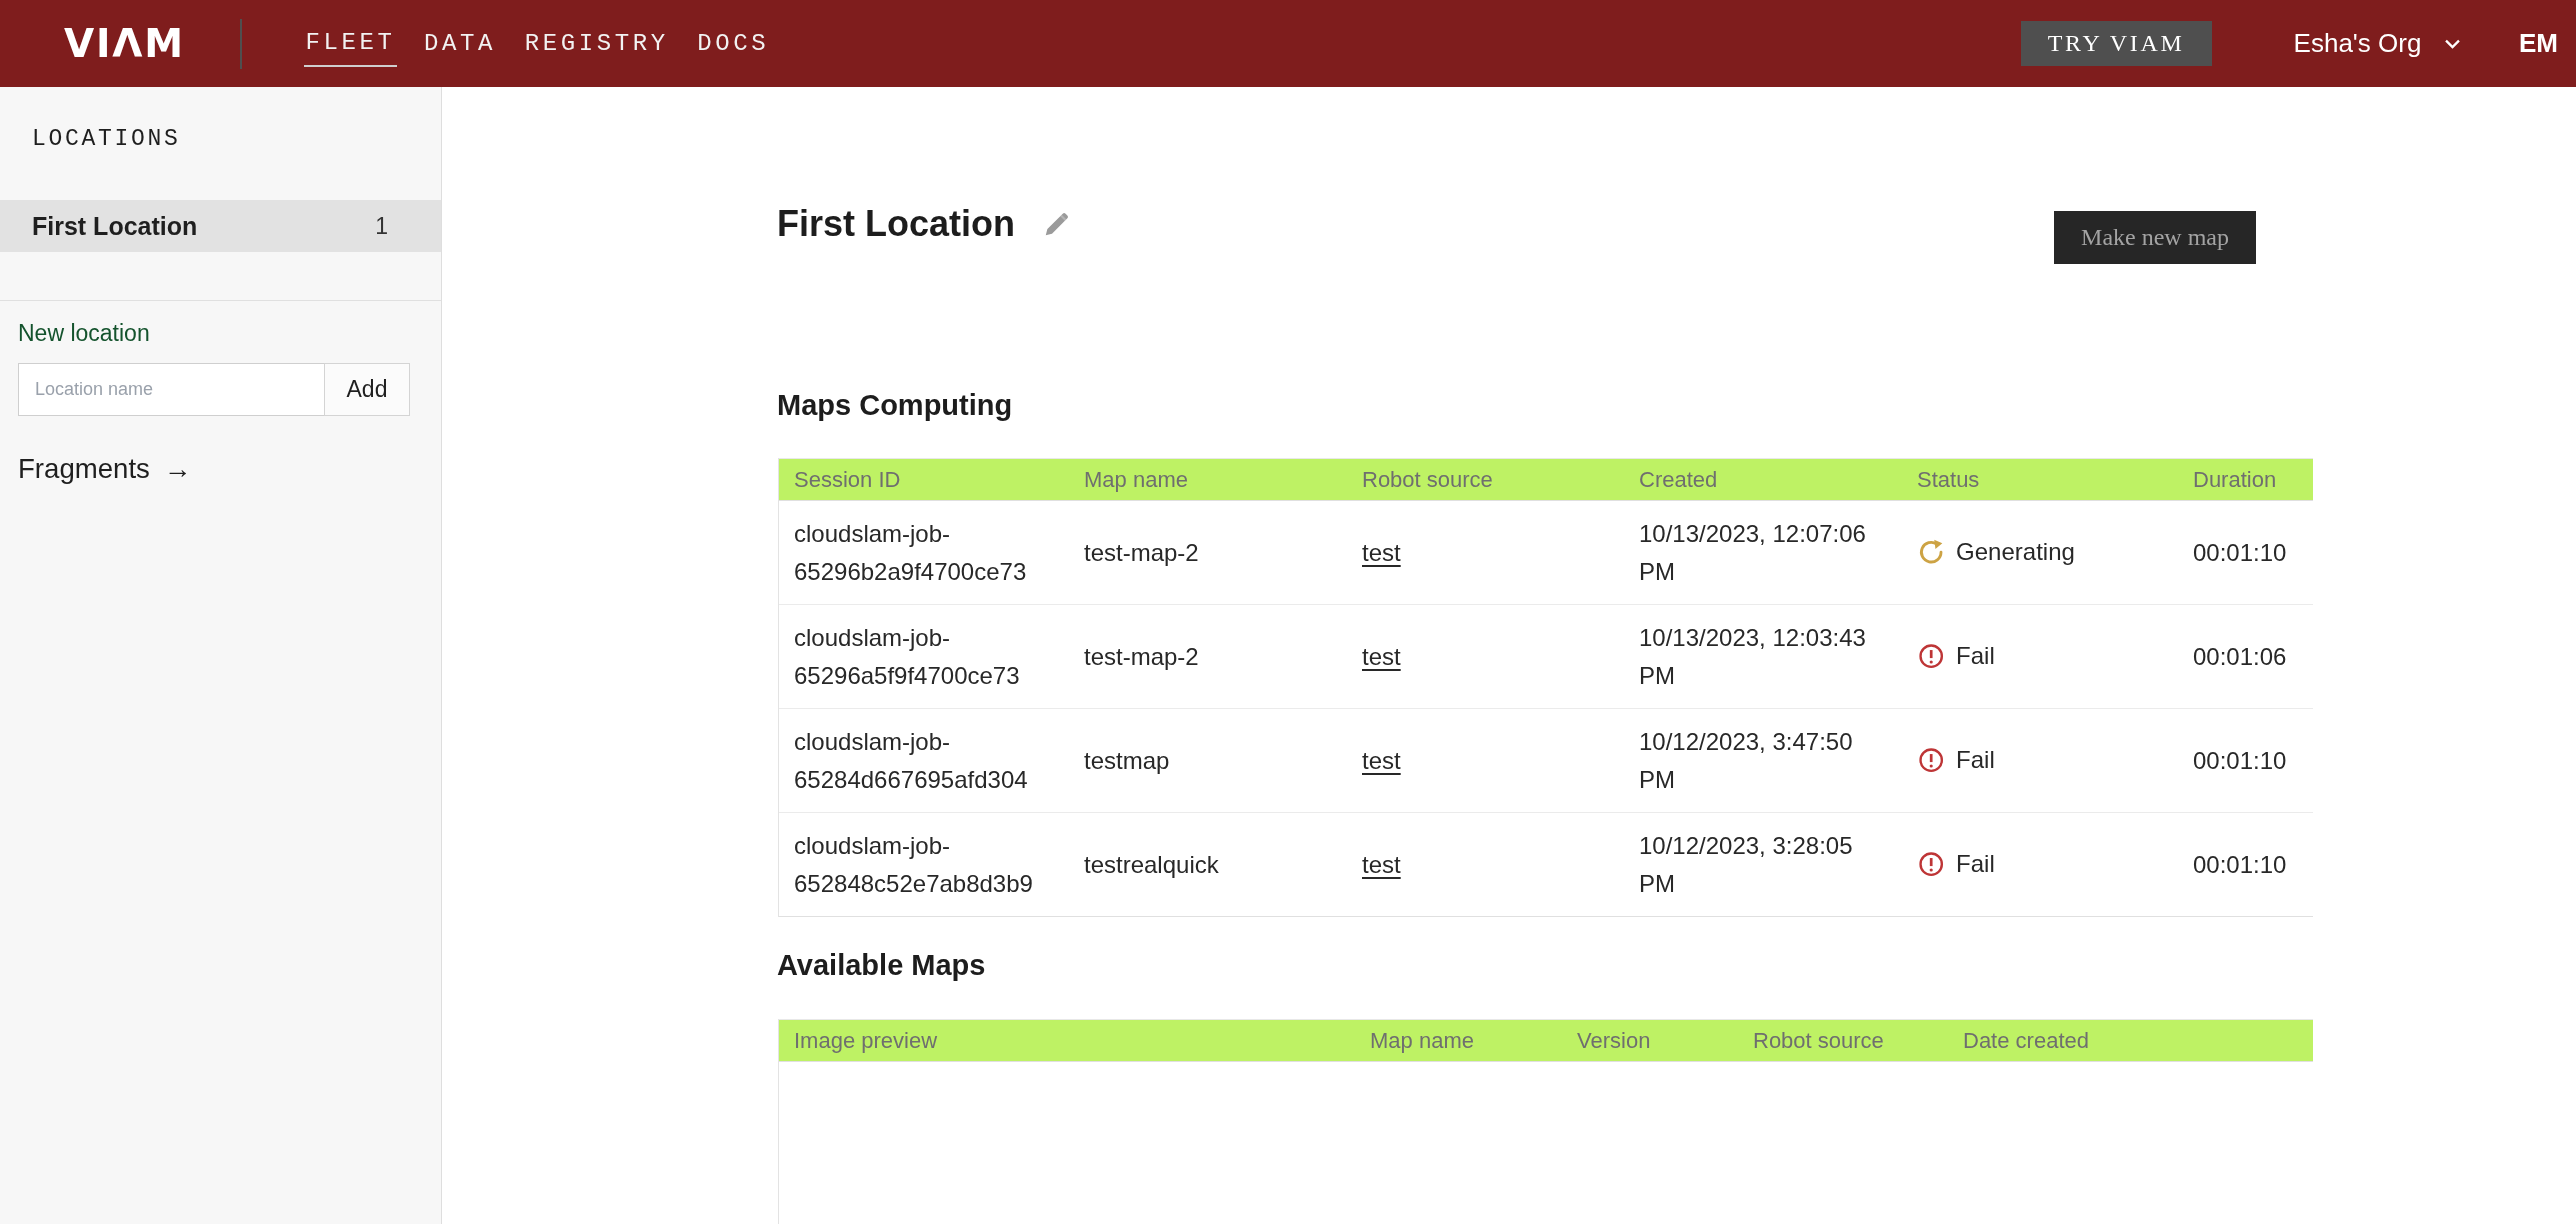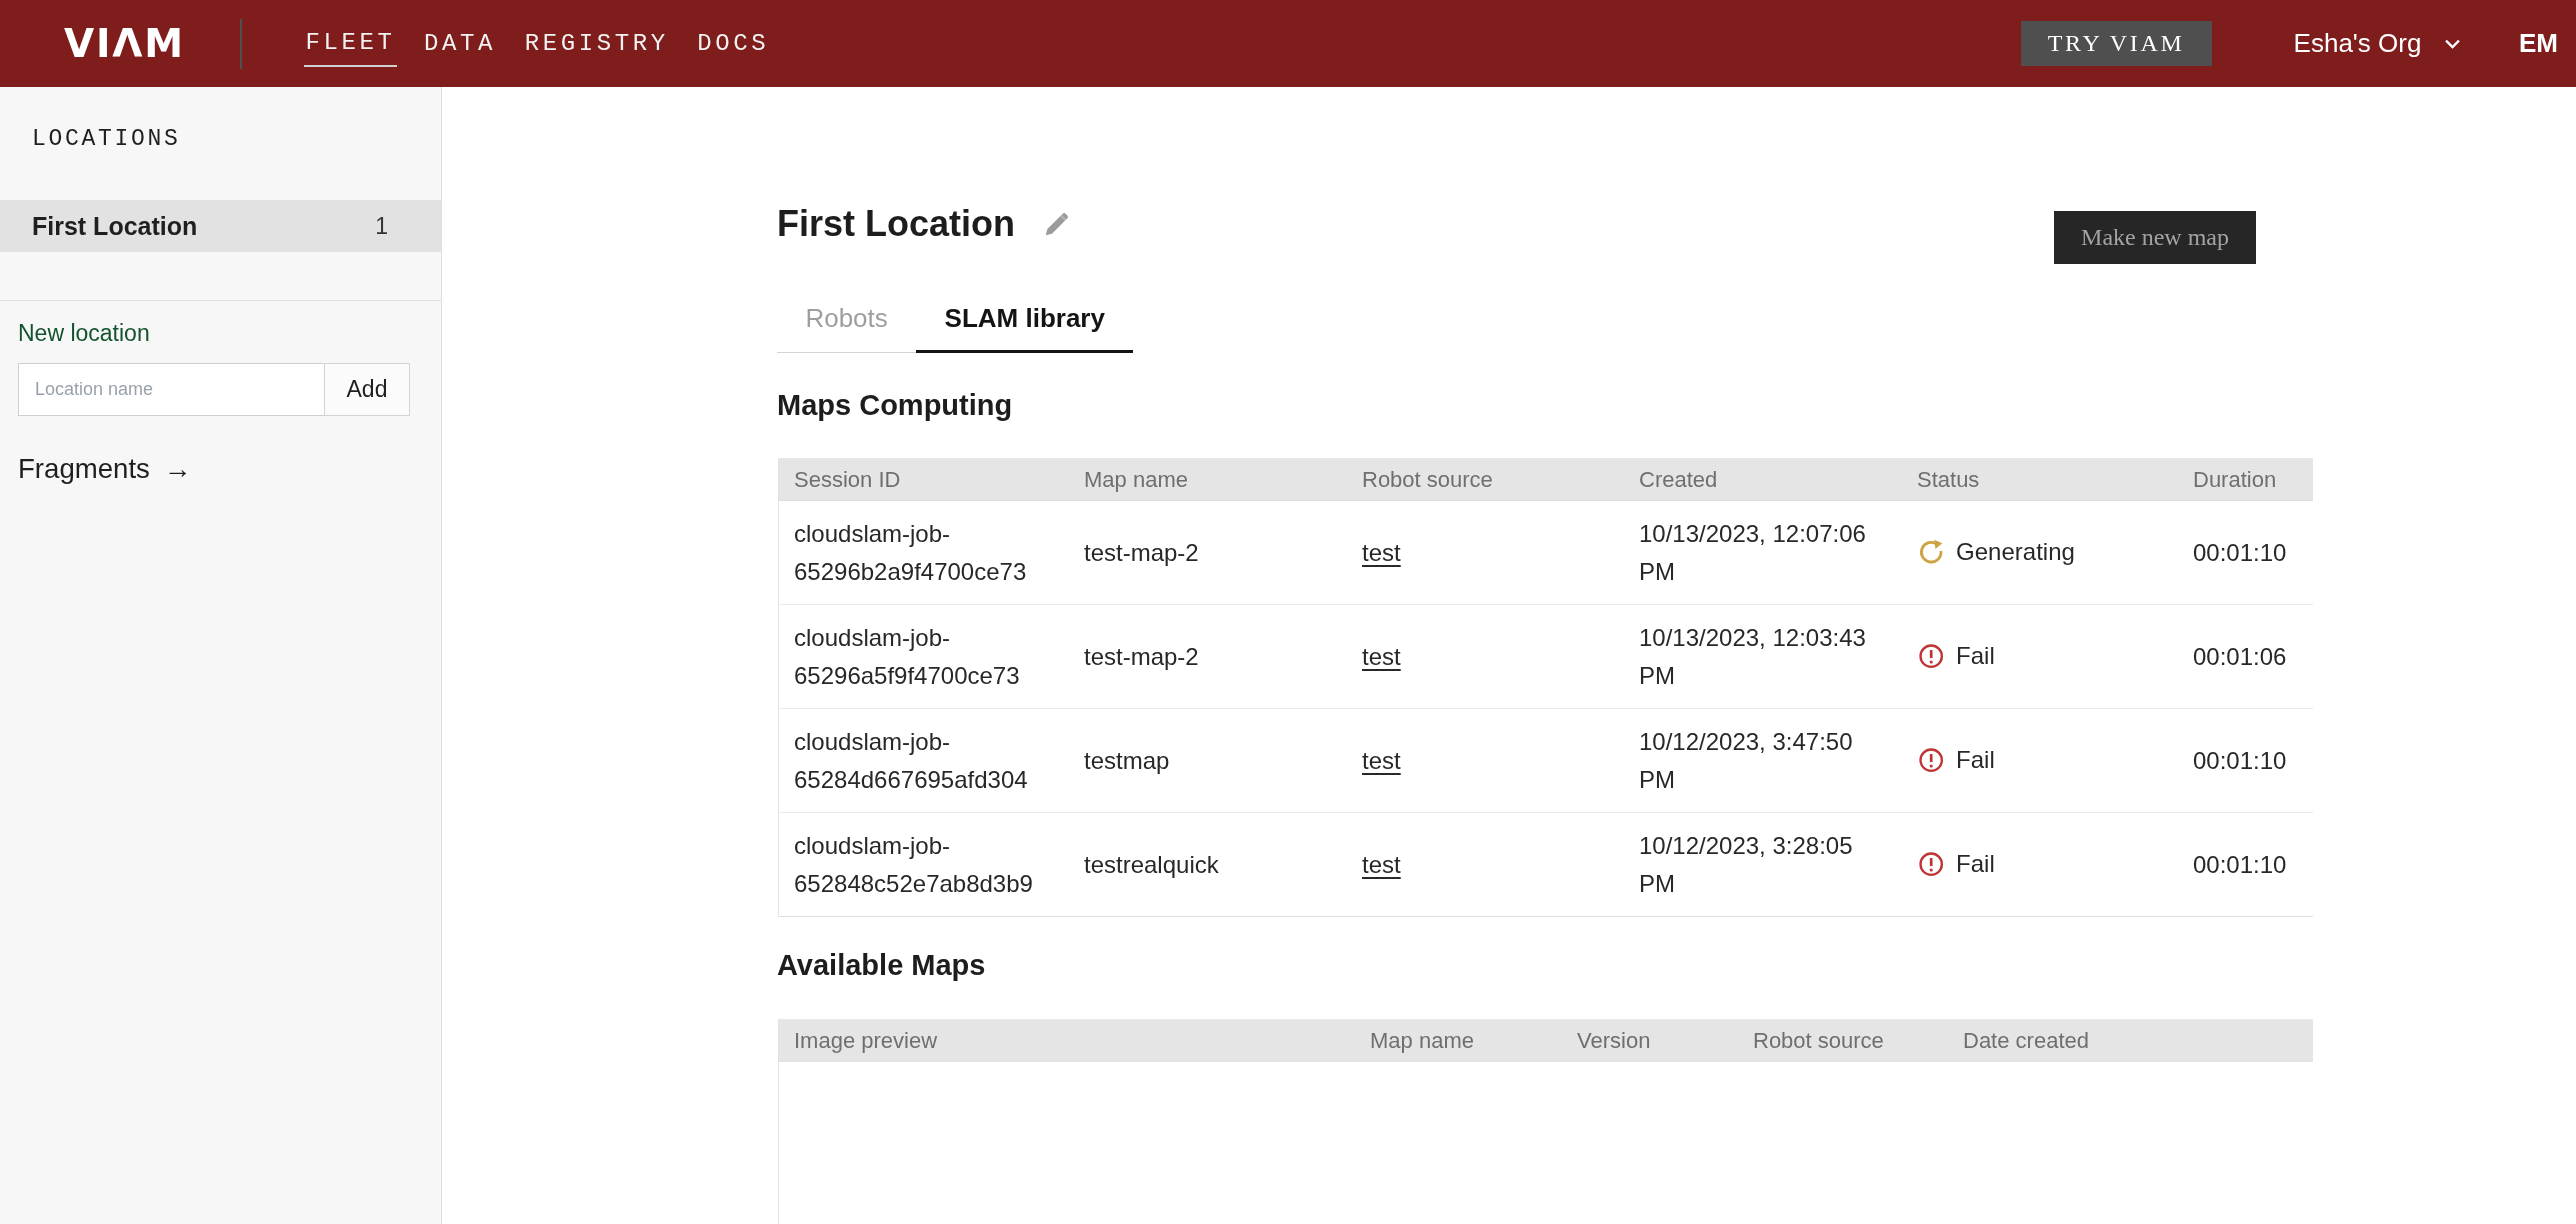--- a/index.html
+++ b/index.html
@@ -60,21 +60,21 @@
   .tab.inactive { color:#9e9e9e; border-bottom:1.8px solid #d4d4d4; }
   .tab.active { color:#141414; font-weight:700; border-bottom:3.6px solid #141414; }
 
   .section-heading { position:absolute; left:334px; font-size:29px; font-weight:700; color:#1d1d1d; }
   .heading-computing { top:302px; }
   .heading-available { top:862px; }
 
   .dtable { position:absolute; left:335px; width:1535px; border-left:0.9px solid #e3e3e3; }
   .t-computing { top:371px; }
   .t-available { top:932px; height:206px; }
-  .thead { display:grid; height:43px; align-items:center; background:#e5e5e5;
+  .thead { display:grid; height:43px; align-items:center; background:#bef264;
            border-top:0.9px solid #e8e8e8; border-bottom:0.9px solid #e0e0e0;
            font-size:22px; color:#6f6f6f; }
   .t-computing .thead, .t-computing .trow { grid-template-columns:290px 278px 277px 278px 276px 136px; }
   .t-available .thead { grid-template-columns:576px 207px 176px 210px 366px; }
   .th { padding-left:15px; white-space:nowrap; overflow:hidden; }
   .trow { display:grid; height:104px; align-items:center; border-bottom:0.9px solid #ebebeb; }
   .trow:last-child { border-bottom:0.9px solid #e0e0e0; }
   .td { padding-left:15px; font-size:24px; color:#282828; }
   .sess { width:275px; overflow:hidden; line-height:1.55; word-break:break-word; }
   .created-txt { max-width:233px; line-height:1.55; }
@@ -132,24 +132,20 @@
     <span class="edit-icon">
       <svg width="30" height="30" viewBox="0 0 24 24" fill="#9b9b9b">
         <path d="M3 21 l1.3-5 L16.6 3.7 a1.6 1.6 0 0 1 2.26 0 l1.44 1.44 a1.6 1.6 0 0 1 0 2.26 L8 19.7 3 21z M15.2 5.2 l3.6 3.6"></path>
         <path d="M14.6 5.8 l3.6 3.6 1.2-1.2 -3.6-3.6z" fill="#ffffff" opacity="0.25"></path>
       </svg>
     </span>
   </div>
 
   <button class="make-map-btn">Make new map</button>
 
-  <div class="tabs">
-    <div class="tab inactive">Robots</div>
-    <div class="tab active">SLAM library</div>
-  </div>
 
   <h2 class="section-heading heading-computing">Maps Computing</h2>
 
   <section class="dtable t-computing">
     <div class="thead">
       <div class="th">Session ID</div>
       <div class="th">Map name</div>
       <div class="th">Robot source</div>
       <div class="th">Created</div>
       <div class="th">Status</div>

